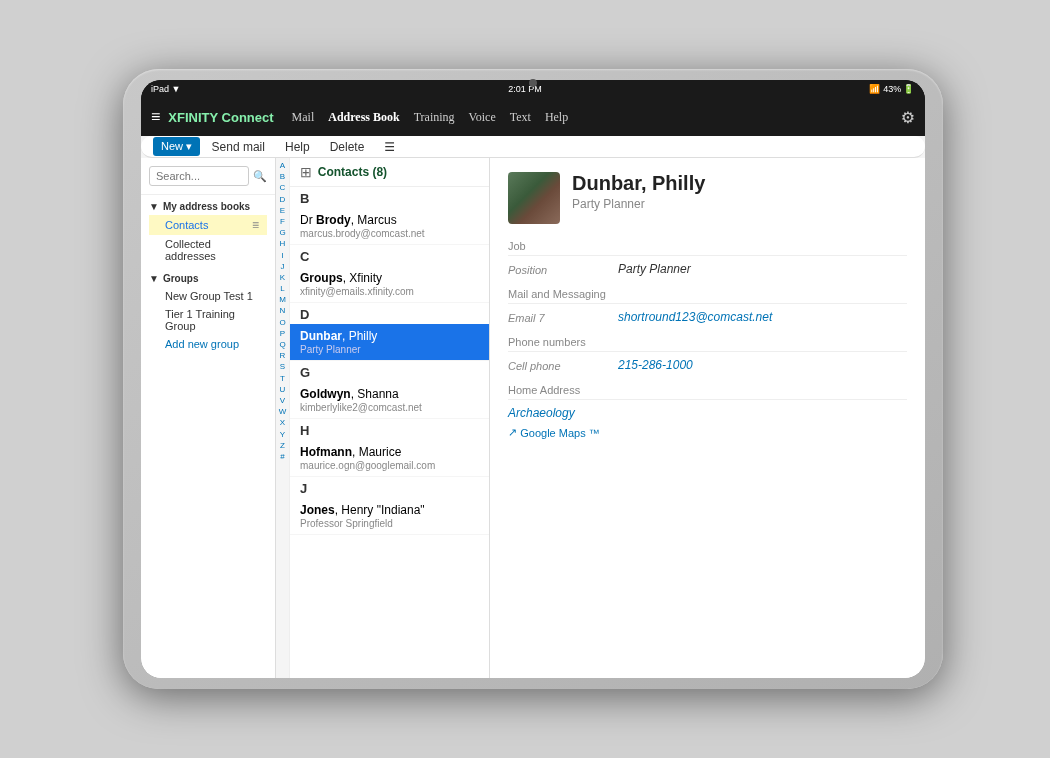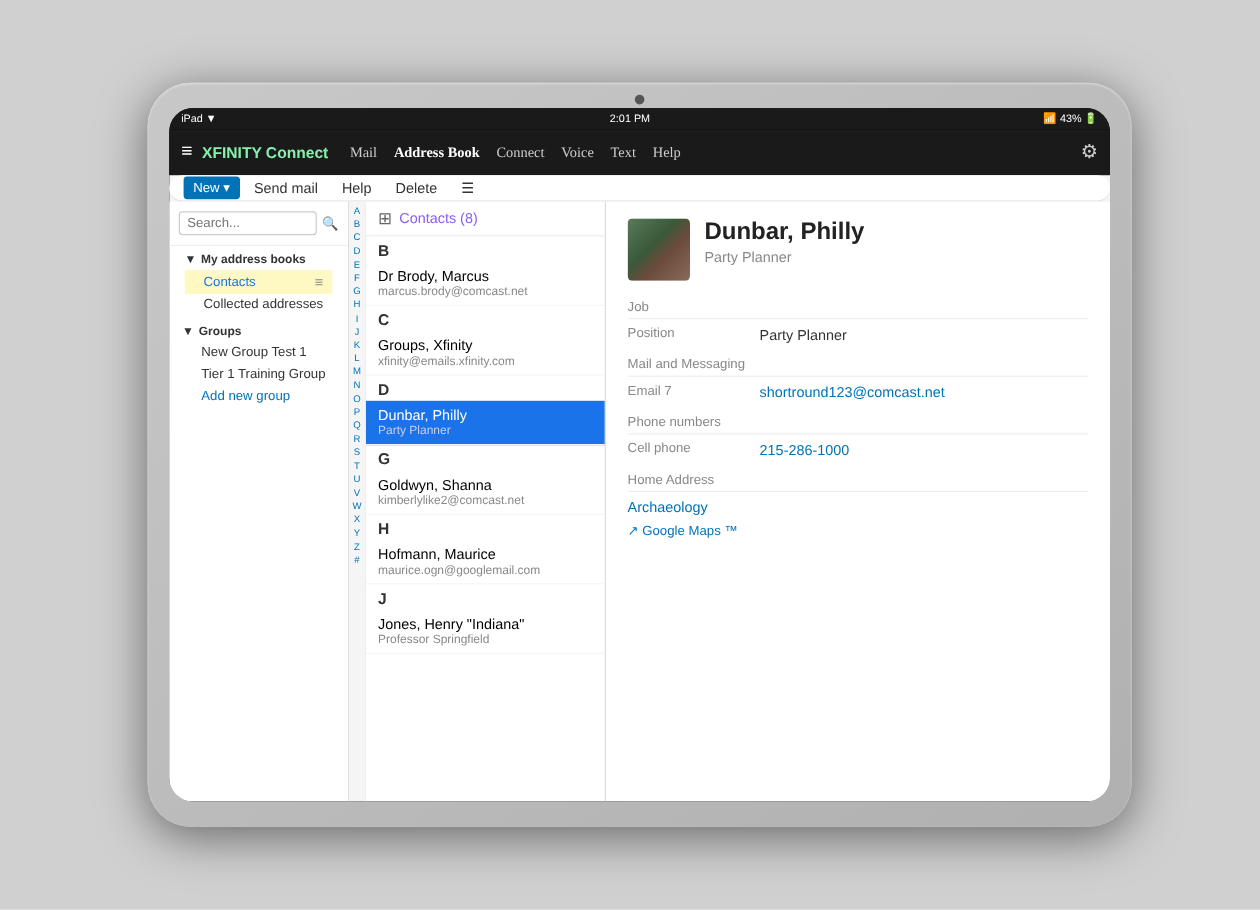--- a/index.html
+++ b/index.html
@@ -12,21 +12,21 @@
       height: 758px;
       font-family: Arial, Helvetica, sans-serif;
     }
 
     
     .tablet-shell {
       width: 820px;
       height: 620px;
       background: linear-gradient(145deg, #c8c8c8, #b0b0b0);
       border-radius: 36px;
-      padding: 21px 18px;
+      padding: 11px 18px;
       box-shadow: 0 8px 40px rgba(0,0,0,0.5), inset 0 1px 2px rgba(255,255,255,0.4);
       position: relative;
       margin-left: 16px;
     }
 
     
     .tablet-shell::before {
       content: '';
       position: absolute;
       top: 10px;
@@ -143,28 +143,27 @@
 
     
     .main-area {
       display: flex;
       flex: 1;
       overflow: hidden;
     }
 
     
     .sidebar {
-      width: 150px;
+      width: 135px;
       background: #fff;
       border-right: 1px solid #ddd;
       display: flex;
       flex-direction: column;
       overflow-y: auto;
       flex-shrink: 0;
-      align-items: center;
     }
     .sidebar-search {
       padding: 8px;
       border-bottom: 1px solid #eee;
       display: flex;
       align-items: center;
       gap: 4px;
     }
     .sidebar-search input {
       width: 100%;
@@ -239,38 +238,38 @@
       flex-shrink: 0;
     }
     .contact-list-header {
       padding: 6px 10px;
       border-bottom: 1px solid #eee;
       display: flex;
       align-items: center;
       gap: 6px;
     }
     .contact-list-header-icon { color: #666; font-size: 14px; }
-    .contact-list-title { font-size: 12px; color: #8b5cf6; }
+    .contact-list-title { font-size: 12px; color: #14532d; font-weight: bold; }
     .contact-group-letter {
       font-size: 13px;
       font-weight: bold;
       color: #333;
       padding: 4px 10px 2px;
     }
     .contact-item {
       padding: 5px 10px;
       cursor: pointer;
       border-bottom: 1px solid #f5f5f5;
     }
     .contact-item.selected {
       background: #1a73e8;
       color: #fff;
     }
     .contact-name { font-size: 12px; font-weight: normal; }
-    .contact-name strong { font-weight: normal; }
+    .contact-name strong { font-weight: bold; }
     .contact-email { font-size: 10px; color: #888; margin-top: 1px; }
     .contact-item.selected .contact-email { color: #cce; }
     .contact-item.selected .contact-name { color: #fff; }
 
     
     .contact-detail {
       flex: 1;
       background: #fff;
       padding: 14px 18px;
       overflow-y: auto;
@@ -299,22 +298,23 @@
 
     .detail-section-title {
       font-size: 11px;
       color: #888;
       margin: 12px 0 6px;
       border-bottom: 1px solid #eee;
       padding-bottom: 3px;
     }
     .detail-row {
       display: flex;
-      align-items: flex-start;
+      align-items: flex-end;
       margin-bottom: 6px;
+      font-style: italic;
     }
     .detail-label {
       font-size: 11px;
       color: #888;
       width: 110px;
       flex-shrink: 0;
     }
     .detail-value {
       font-size: 12px;
       color: #333;
@@ -341,21 +341,21 @@
       <span class="status-bar-center">2:01 PM</span>
       <span class="status-bar-right">📶 43% 🔋</span>
     </div>
 
     <div class="nav-bar">
       <span class="nav-bar-menu">≡</span>
       <span class="nav-brand">XFINITY Connect</span>
       <div class="nav-links">
         <a class="nav-link">Mail</a>
         <a class="nav-link active">Address Book</a>
-        <a class="nav-link">Connect</a>
+        <a class="nav-link">Training</a>
         <a class="nav-link">Voice</a>
         <a class="nav-link">Text</a>
         <a class="nav-link">Help</a>
       </div>
       <span class="nav-settings">⚙</span>
     </div>
 
     <div class="app-body">
 
       <div class="toolbar">

